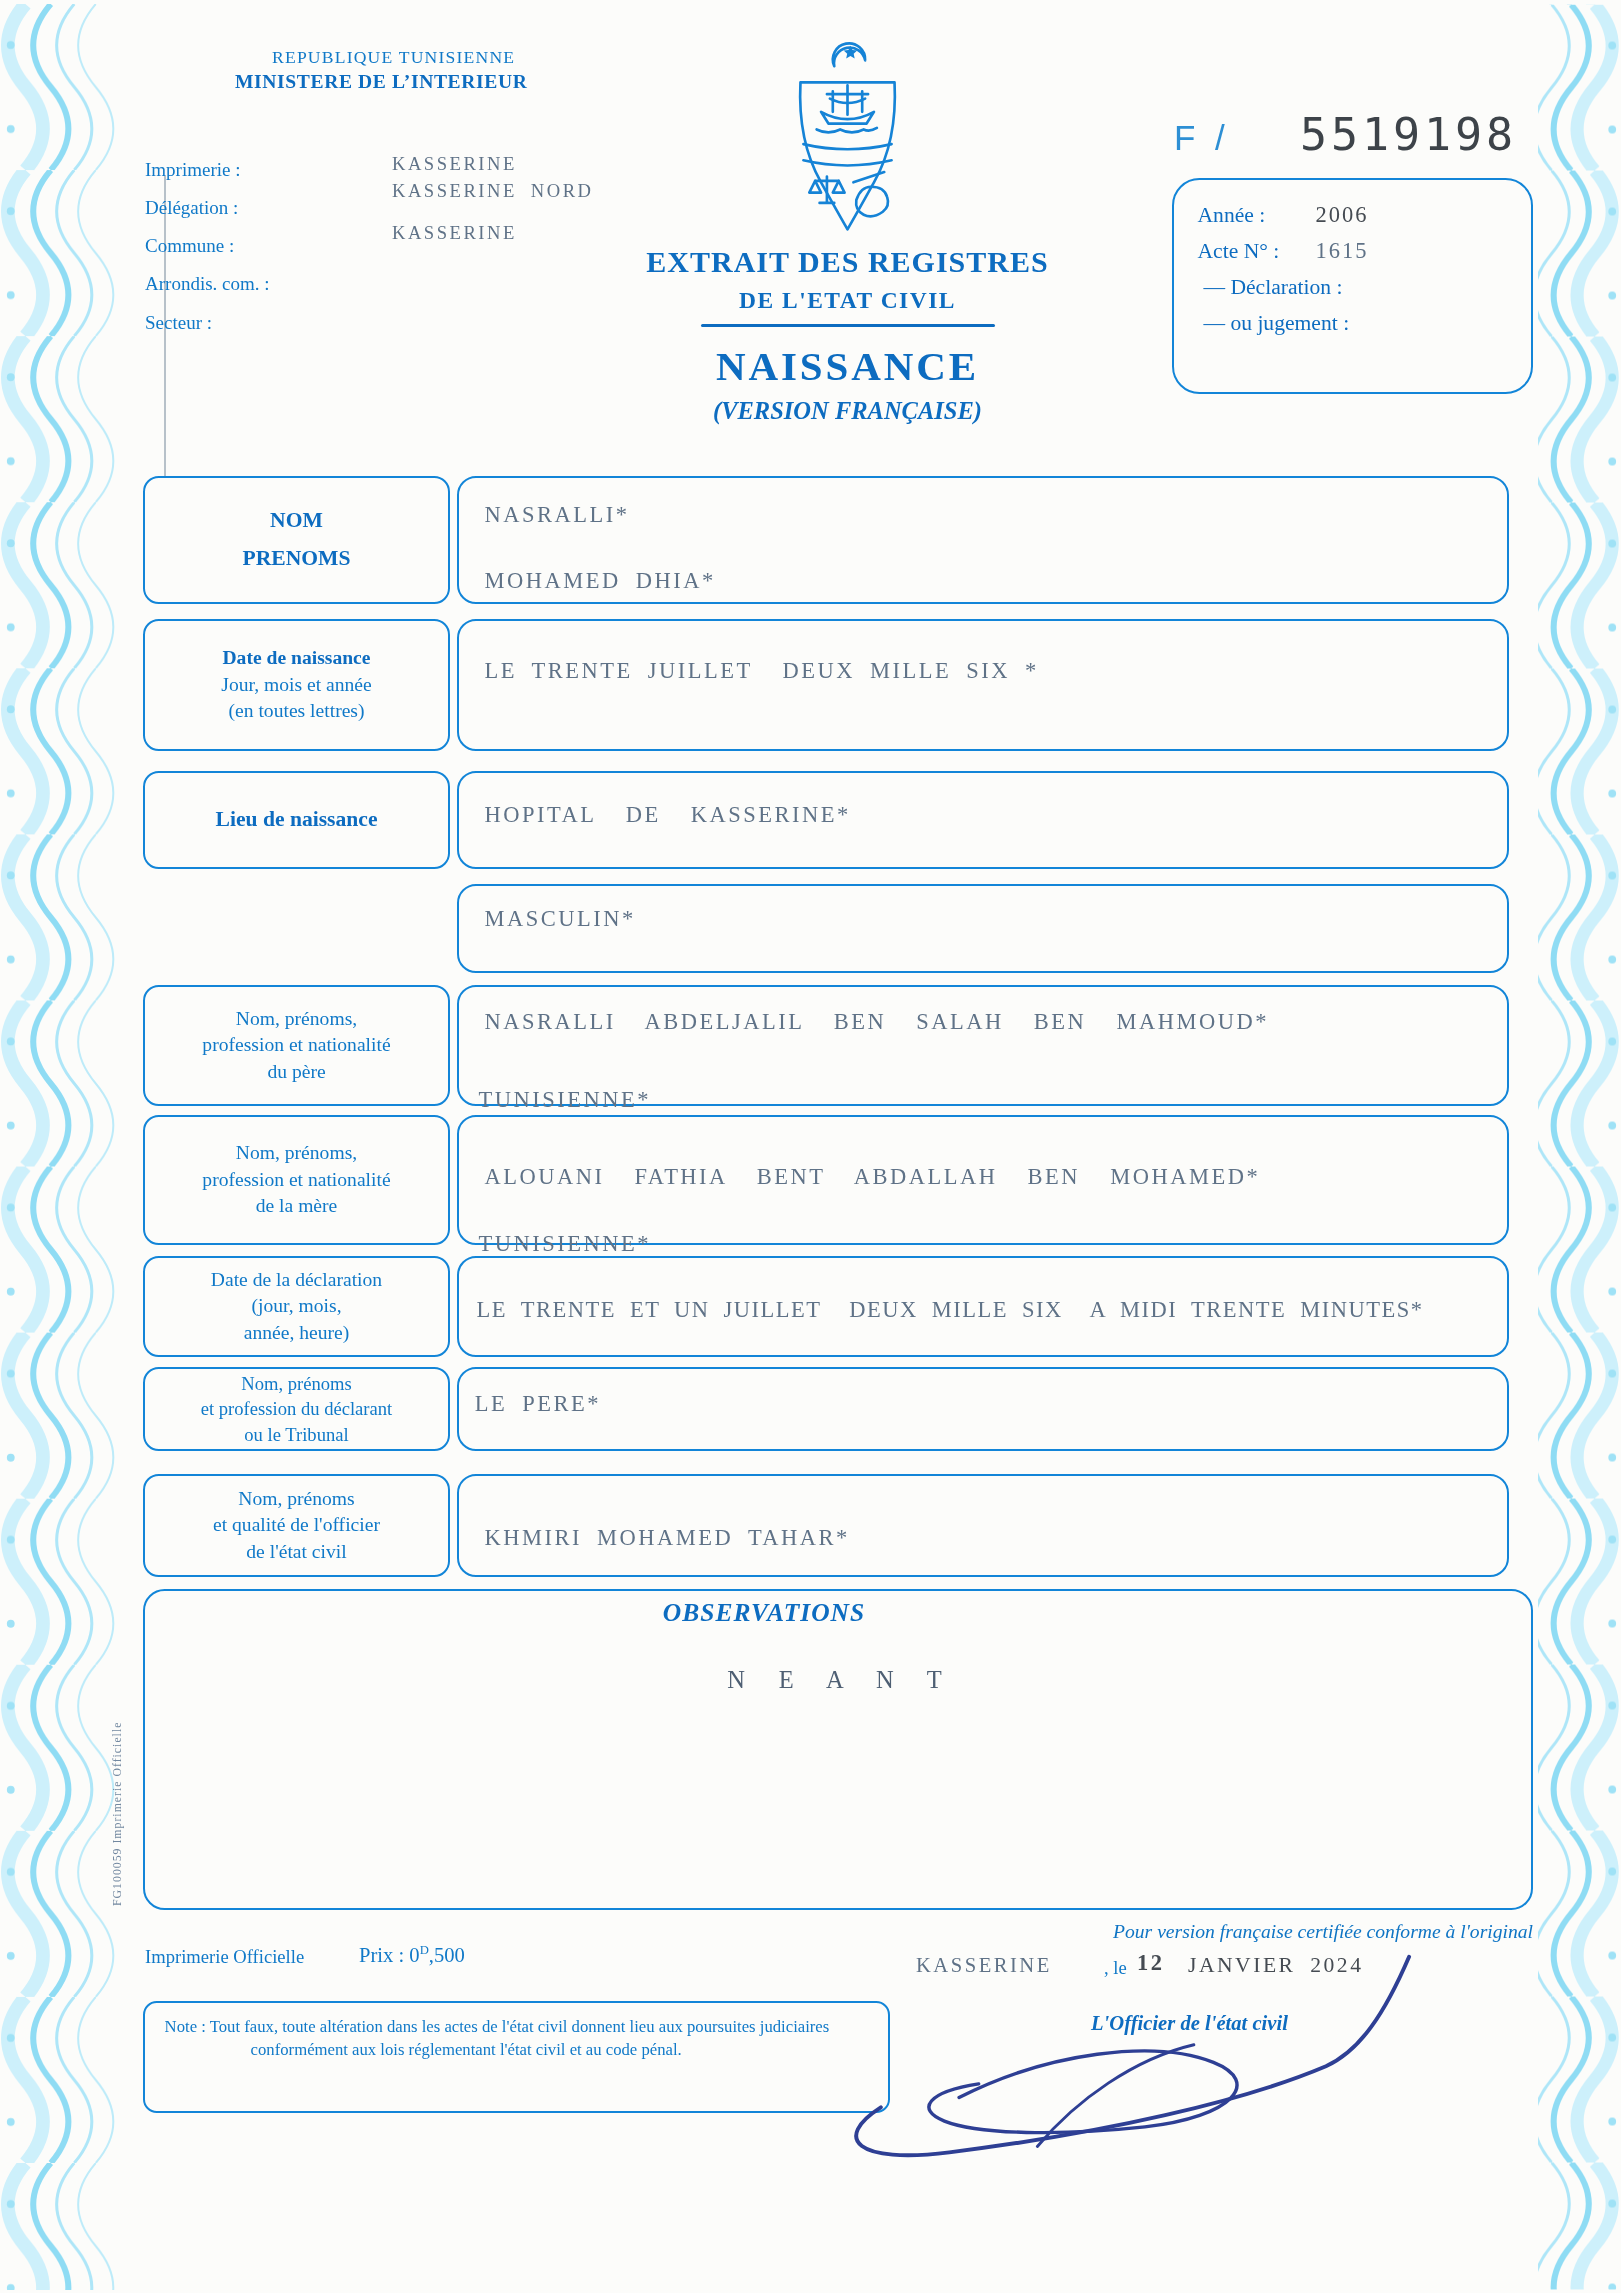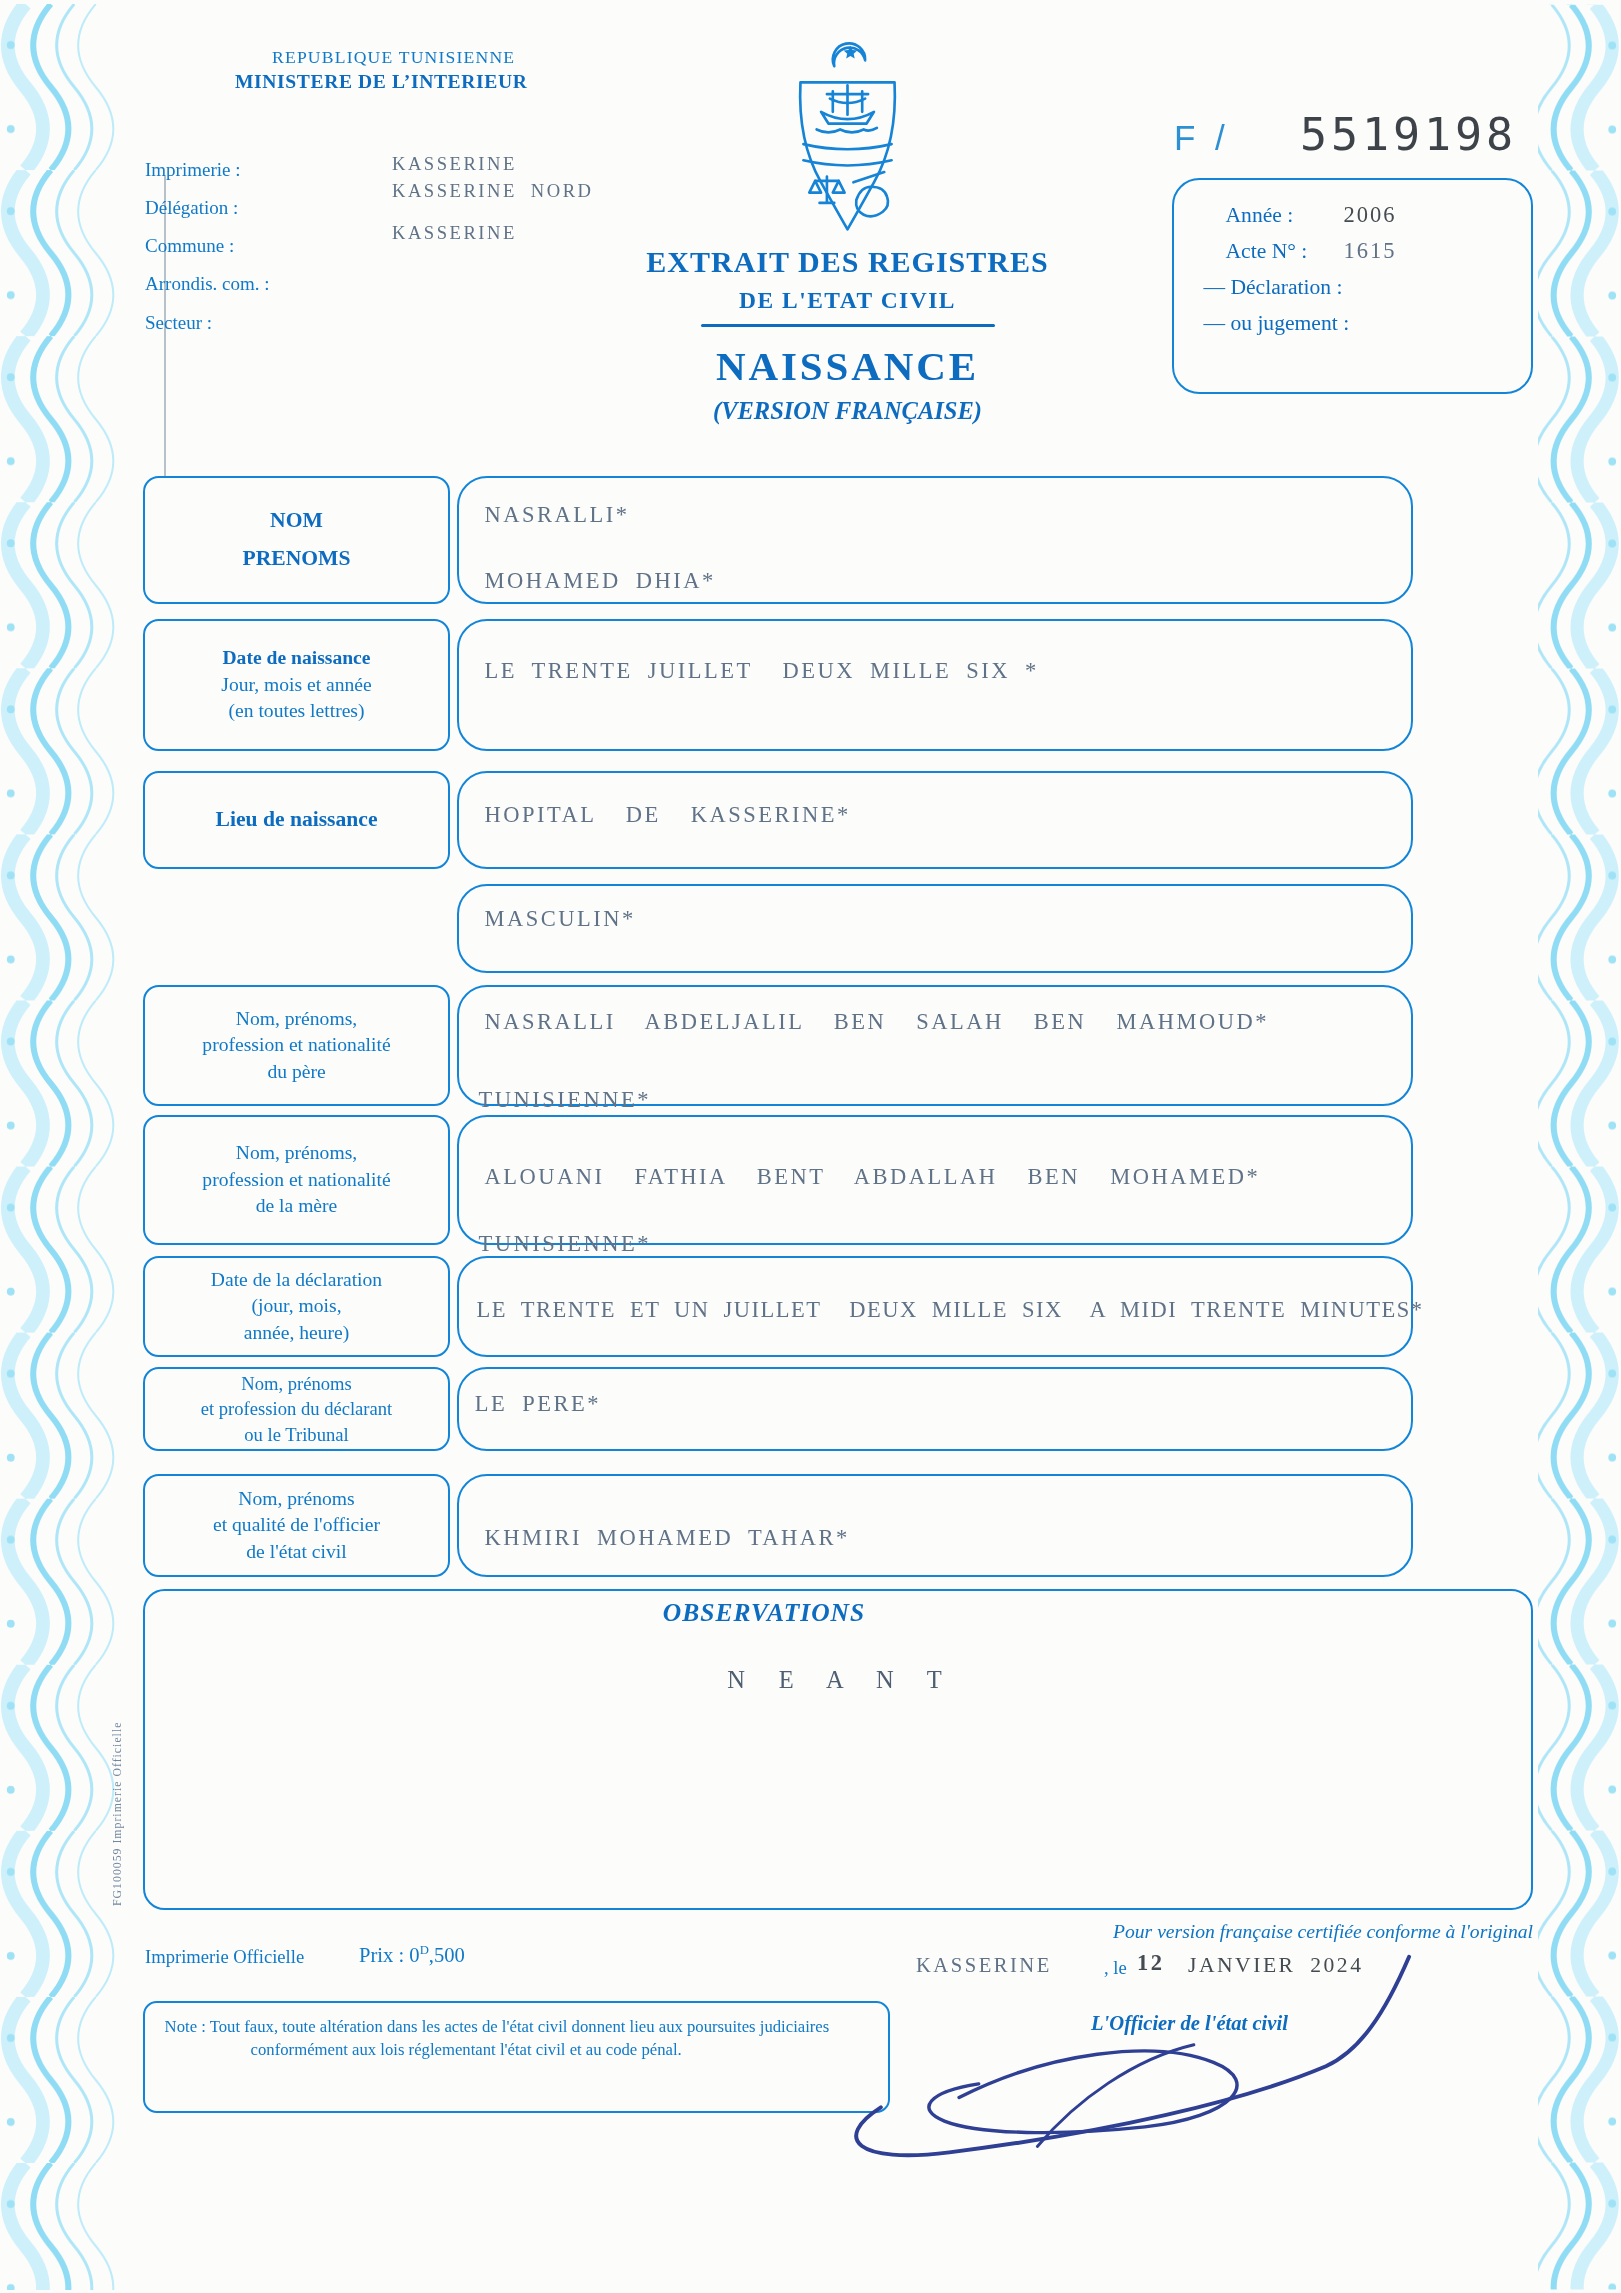--- a/index.html
+++ b/index.html
@@ -22,40 +22,40 @@
   .admin-value{left:392px; font-size:18.6px;}
   .fold-line{left:164px; top:176px; width:2px; height:310px; background:#7d8fa0; opacity:.55;}
   .emblem{left:774px; top:35px;}
   .serial-prefix{left:1174px; top:118px; font-family:"Liberation Sans", sans-serif;
     font-size:35px; color:#2d8fd4; letter-spacing:4.9px;}
   .serial-number{left:1300px; top:108px; font-family:"DejaVu Sans Mono", monospace;
     font-size:45px; letter-spacing:3.9px; color:#3d4349;}
   .acte-box{left:1172px; top:178px; width:361px; height:216px;
     border:2.9px solid #1285d8; border-radius:27.4px; box-sizing:border-box;
     padding:21.6px 21.6px 0 23.5px;}
-  .acte-row{display:flex; align-items:baseline; font-size:21.6px; color:#0d6cc0; margin-bottom:10.8px;margin-left:28px;}
+  .acte-row{display:flex; align-items:baseline; font-size:21.6px; color:#0d6cc0; margin-bottom:10.8px;}
   .acte-row .al{min-width:118px;}
   .acte-val{font-size:22.5px; letter-spacing:2px;}
   .acte-dash{margin-left:5.9px;}
   .titles{left:529px; width:637px; text-align:center;}
   .t1{top:245px; font-size:30px; font-weight:700; letter-spacing:1px; color:#0d6cc0;}
   .t2{top:287px; font-size:23.5px; font-weight:700; letter-spacing:1.5px; color:#0d6cc0;}
   .t-underline{left:701px; top:324px; width:294px; height:2.9px; background:#0d6cc0; border-radius:2px;}
   .t3{top:342px; font-size:41px; font-weight:700; letter-spacing:2.9px; color:#0d6cc0;}
   .t4{top:397px; font-size:24.5px; font-weight:700; font-style:italic; color:#0d6cc0;}
   
   .row{position:absolute; left:0; width:1621px;}
   .label-box{position:absolute; left:143px; width:307px; height:100%;
     border:2.5px solid #1285d8; border-radius:15.7px; box-sizing:border-box;
     display:flex; flex-direction:column; justify-content:center;
     text-align:center; color:#1079c8; font-size:19.6px; line-height:1.35;
     background:#fcfcfa;}
   .label-box span{display:block;}
-  .value-box{position:absolute; left:457px; width:956px; height:100%;
-    border:2.5px solid #1285d8; border-radius:30px; box-sizing:border-box;text-decoration:underline;}
+  .value-box{position:absolute; left:457px; width:1052px; height:100%;
+    border:2.5px solid #1285d8; border-radius:19px; box-sizing:border-box;text-decoration:underline;}
   .value-box .l1,.value-box .l2{position:absolute; left:25.5px; font-size:22.5px;}
   .lb-allbold span{font-weight:700; font-size:21.6px; color:#0d6cc0;}
   .lb-firstbold span:first-child{font-weight:700; color:#0d6cc0;}
   .r1 .label-box{line-height:1.75;}
   .r1 .l1{top:23.5px;} .r1 .l2{top:90px;}
   .r2 .l1{top:37px;}
   .r3 .l1{top:29px;}
   .r4 .l1{top:19.6px;}
   .r5 .l1{top:21.6px;} .r5 .l2{top:100px; left:19.6px;}
   .r6 .l1{top:47px;} .r6 .l2{top:114px; left:19.6px;}

